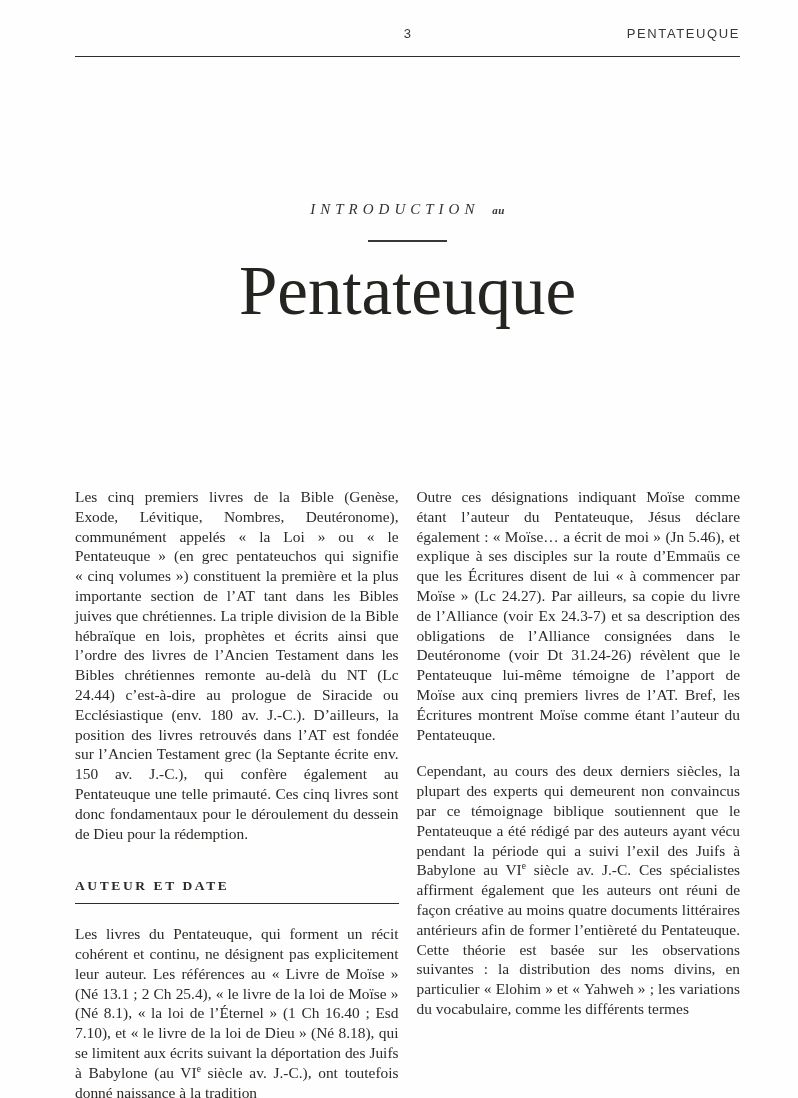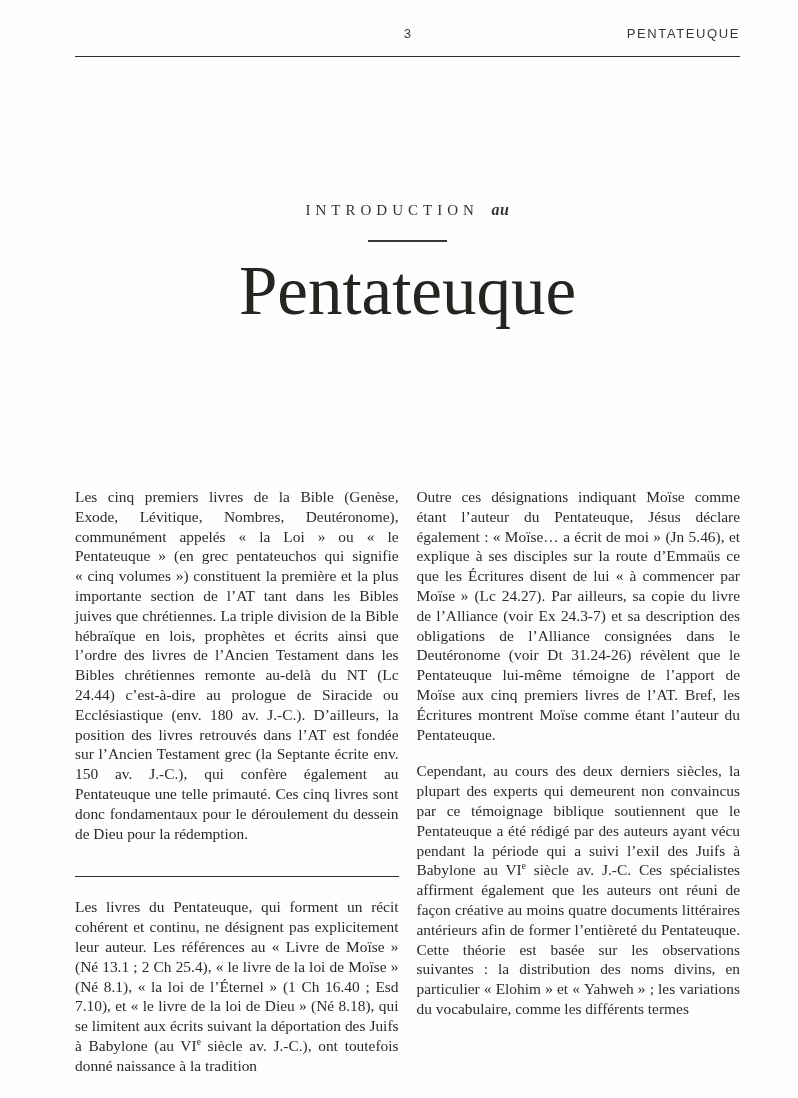--- a/index.html
+++ b/index.html
@@ -55,24 +55,25 @@
     top: 201px;
     left: 75px;
     width: 665px;
     text-align: center;
     font-size: 15px;
     color: #35332f;
   }
   .kicker {
     letter-spacing: 5px;
     font-weight: 500;
+    font-style: italic;
   }
   .kicker-suffix {
     font-style: italic;
-    font-size: 16px;
+    font-size: 11px;
     letter-spacing: 0.5px;
     margin-left: 9px;
     font-weight: bold;
   }
   .kicker-rule {
     position: absolute;
     top: 240px;
     left: 368px;
     width: 79px;
     height: 0;
@@ -145,20 +146,21 @@
   </div>
   <div class="kicker-rule"></div>
 
   <h1 class="doc-title">Pentateuque</h1>
 
   <div class="columns">
 
     <div class="col">
       <p><span>Les cinq premiers livres de la Bible (Genèse, Exode, Lévitique, Nombres, Deutéronome), communément appelés «&nbsp;la Loi&nbsp;» ou «&nbsp;le Pentateuque&nbsp;» (en grec </span><span class="it">pentateuchos</span><span> qui signifie «&nbsp;cinq volumes&nbsp;») constituent la première et la plus importante section de l’AT tant dans les Bibles juives que chrétiennes. La triple division de la Bible hébraïque en lois, prophètes et écrits ainsi que l’ordre des livres de l’Ancien Testament dans les Bibles chrétiennes remonte au-delà du NT (Lc 24.44) c’est-à-dire au prologue de Siracide ou Ecclésiastique (env. 180 av. J.-C.). D’ailleurs, la position des livres retrouvés dans l’AT est fondée sur l’Ancien Testament grec (la Septante écrite env. 150 av. J.-C.), qui confère également au Pentateuque une telle primauté. Ces cinq livres sont donc fondamentaux pour le déroulement du dessein de Dieu pour la rédemption.</span></p>
       <div class="section-heading-block">
+        <h2 class="section-heading">AUTEUR ET DATE</h2>
         <div class="section-rule"></div>
       </div>
       <p><span>Les livres du Pentateuque, qui forment un récit cohérent et continu, ne désignent pas explicitement leur auteur. Les références au «&nbsp;Livre de Moïse&nbsp;» (Né 13.1&nbsp;; 2 Ch 25.4), «&nbsp;le livre de la loi de Moïse&nbsp;» (Né 8.1), «&nbsp;la loi de l’Éternel&nbsp;» (1 Ch 16.40&nbsp;; Esd 7.10), et «&nbsp;le livre de la loi de Dieu&nbsp;» (Né 8.18), qui se limitent aux écrits suivant la déportation des Juifs à Babylone (au VI</span><span class="sup">e</span><span> siècle av. J.-C.), ont toutefois donné naissance à la tradition</span></p>
     </div>
 
     <div class="col">
       <p><span>Outre ces désignations indiquant Moïse comme étant l’auteur du Pentateuque, Jésus déclare également&nbsp;: «&nbsp;Moïse… a écrit de moi&nbsp;» (Jn 5.46), et explique à ses disciples sur la route d’Emmaüs ce que les Écritures disent de lui «&nbsp;à commencer par Moïse&nbsp;» (Lc 24.27). Par ailleurs, sa copie du livre de l’Alliance (voir Ex 24.3-7) et sa description des obligations de l’Alliance consignées dans le Deutéronome (voir Dt 31.24-26) révèlent que le Pentateuque lui-même témoigne de l’apport de Moïse aux cinq premiers livres de l’AT. Bref, les Écritures montrent Moïse comme étant l’auteur du Pentateuque.</span></p>
       <p><span>Cependant, au cours des deux derniers siècles, la plupart des experts qui demeurent non convaincus par ce témoignage biblique soutiennent que le Pentateuque a été rédigé par des auteurs ayant vécu pendant la période qui a suivi l’exil des Juifs à Babylone au VI</span><span class="sup">e</span><span> siècle av. J.-C. Ces spécialistes affirment également que les auteurs ont réuni de façon créative au moins quatre documents littéraires antérieurs afin de former l’entièreté du Pentateuque. Cette théorie est basée sur les observations suivantes&nbsp;: la distribution des noms divins, en particulier «&nbsp;</span><span class="it">Elohim</span><span>&nbsp;» et «&nbsp;</span><span class="it">Yahweh</span><span>&nbsp;»&nbsp;; les variations du vocabulaire, comme les différents termes</span></p>
     </div>
 

